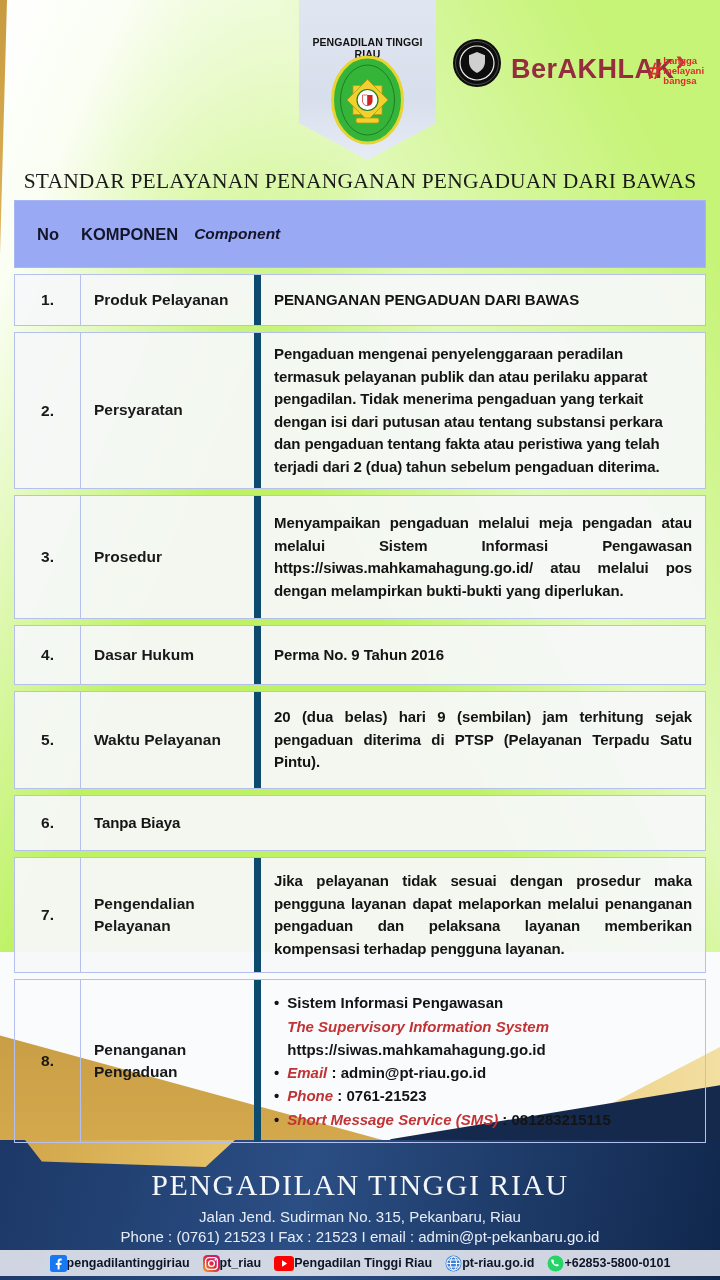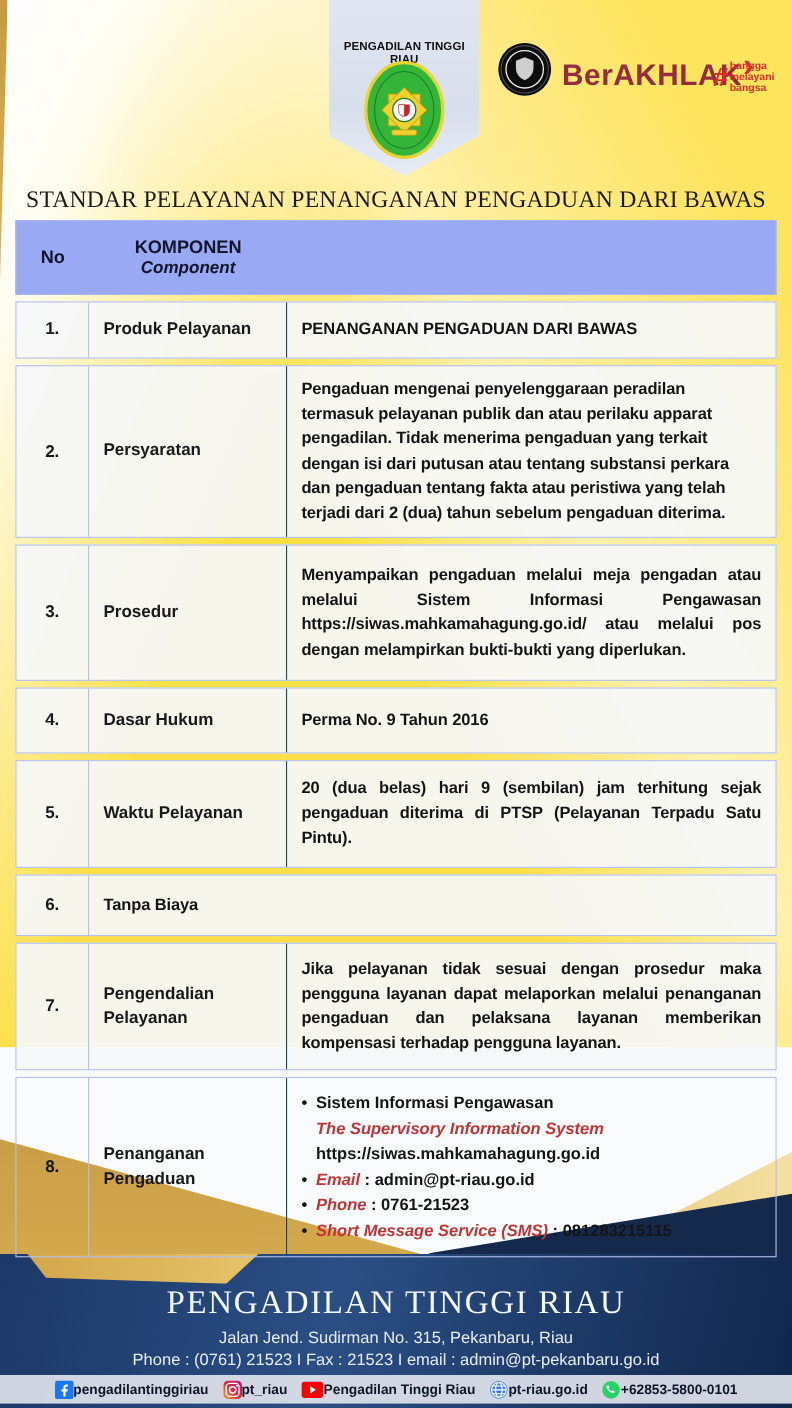--- a/index.html
+++ b/index.html
@@ -1,17 +1,17 @@
 <!DOCTYPE html>
 <html><head>
 <meta charset="utf-8">
 <style>
   html,body{margin:0;padding:0;background:#ffffff;}
   *{box-sizing:border-box;}
-  .canvas{position:relative;width:720px;height:1280px;background:#fde047;overflow:hidden;
+  .canvas{position:relative;width:720px;height:1280px;background:#bef264;overflow:hidden;
           font-family:"Liberation Sans",sans-serif;}
   
   .bg-sheen{position:absolute;inset:0;z-index:0;background:
     linear-gradient(113deg,#ffffff 0%,rgba(255,255,255,.92) 10%,rgba(255,255,255,0) 33%),
     linear-gradient(62deg,rgba(255,255,255,0) 52%,rgba(255,255,255,.55) 68%,rgba(255,255,255,.12) 90%);}
   .gold-sliver{position:absolute;left:0;top:0;width:7px;height:255px;z-index:1;
     background:linear-gradient(#c89a3f,#e0b45c);clip-path:polygon(0 0,100% 0,0 100%);}
   
   .pennant{position:absolute;left:299px;top:0;width:137px;height:160px;z-index:2;
     background:linear-gradient(180deg,#e0e6f1 0%,#d8dfec 62%,#e7ecf6 100%);
@@ -30,27 +30,27 @@
   .bangga-lines span{font-size:9.5px;font-weight:bold;color:#e02b2b;}
   
   .page-title{position:absolute;top:169px;left:0;width:100%;text-align:center;z-index:2;
     font-family:"Liberation Serif",serif;font-size:21.5px;color:#1b1b1b;letter-spacing:.2px;white-space:nowrap;}
   
   .svc-table{position:absolute;left:14px;top:200px;width:692px;z-index:3;}
   .thead{display:flex;background:#99a9f3;border:1px solid #a9b6f2;height:68px;}
   .c1{flex:0 0 66px;display:flex;align-items:center;justify-content:center;}
   .c2{flex:0 0 180px;}
   .c3{flex:1;}
-  .thead .c2,.thead .c3{display:flex;flex-direction:column;align-items:center;justify-content:center;}
+  .thead .c2,.thead .c3{display:flex;flex-direction:row;align-items:center;justify-content:center;gap:16px;}
   .thead .c1{font-size:16.5px;font-weight:bold;color:#14152b;}
   .h-id{font-size:16.5px;font-weight:bold;color:#14152b;}
   .h-en{font-size:15.5px;font-weight:bold;font-style:italic;color:#14152b;}
   .trow{display:flex;border:1px solid #b5c0ee;background:rgba(246,247,250,.93);margin-top:6px;}
   .trow .c1{border-right:1px solid #b5c0ee;font-weight:bold;font-size:15.5px;color:#191919;}
-  .trow .c2{border-right:1px solid #0c4a6e;display:flex;align-items:center;padding-left:13px;
+  .trow .c2{border-right:7px solid #0c4a6e;display:flex;align-items:center;padding-left:13px;
     font-weight:bold;font-size:15.5px;color:#191919;line-height:1.45;}
   .trow .c3{display:flex;align-items:center;padding:10px 13px;}
   .trow .c3 p{margin:0;font-weight:bold;font-size:15px;line-height:1.5;color:#141414;letter-spacing:-.1px;}
   .just p{text-align:justify;}
   .r1{min-height:52px}.r2{min-height:150px}.r3{min-height:124px}.r4{min-height:60px}
   .r5{min-height:98px}.r6{min-height:56px}.r7{min-height:116px}
   .r8{min-height:164px;background:transparent;}
   
   .bullets{width:100%;}
   .bullet{display:flex;gap:8px;font-weight:bold;font-size:15px;line-height:1.55;color:#141414;}

